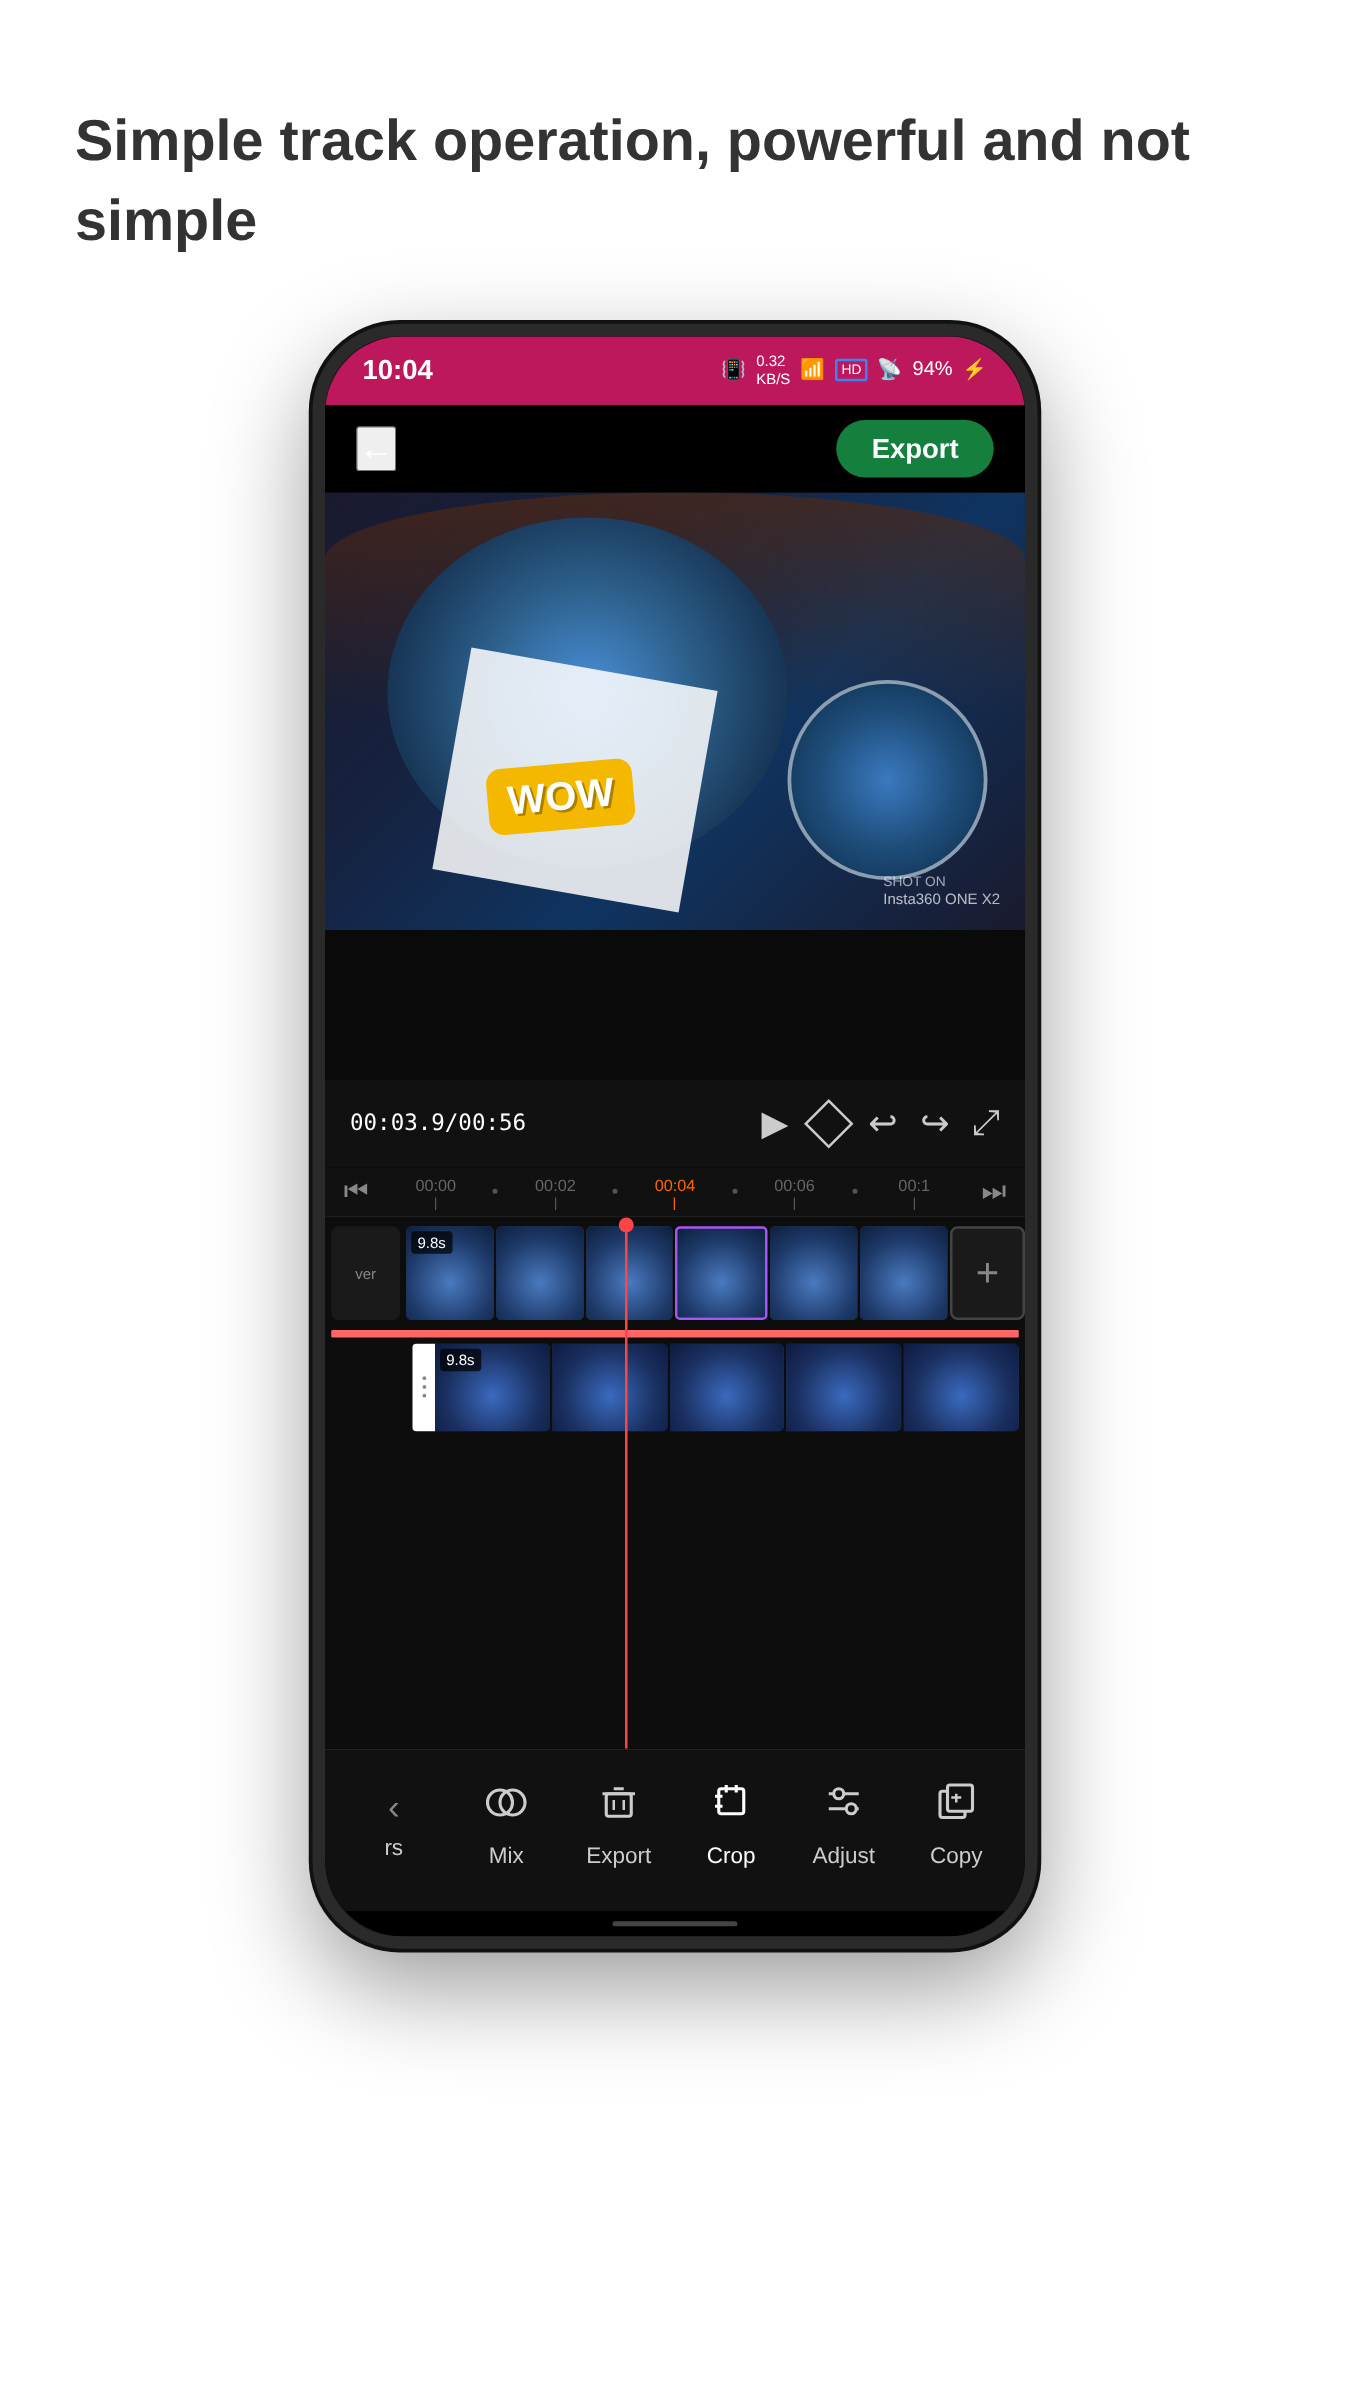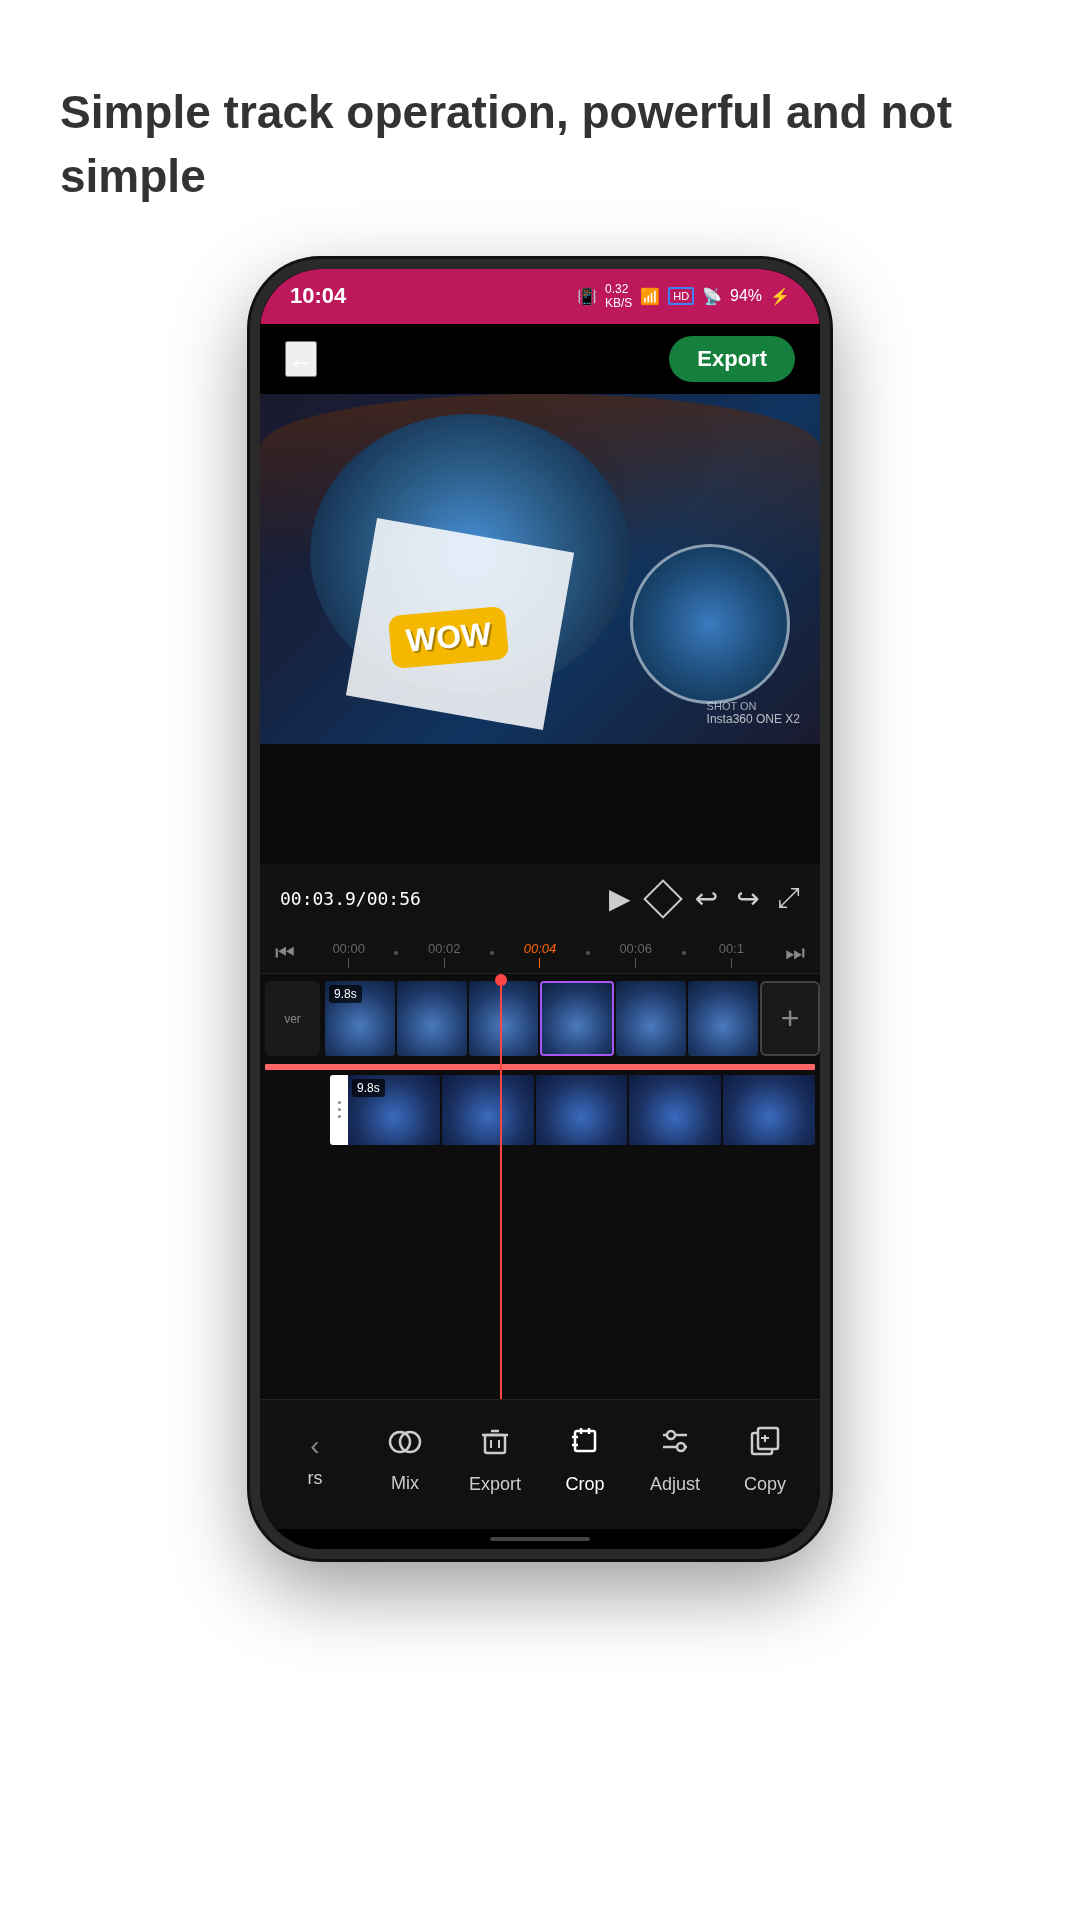--- a/index.html
+++ b/index.html
@@ -597,21 +597,21 @@
           <div class="ruler-mark">
             <span>00:00</span>
             <div class="ruler-mark-line"></div>
           </div>
           <div class="ruler-dot"></div>
           <div class="ruler-mark">
             <span>00:02</span>
             <div class="ruler-mark-line"></div>
           </div>
           <div class="ruler-dot"></div>
-          <div class="ruler-mark" style="color:#ff6600;font-style:italic;">
+          <div class="ruler-mark" style="color:#ff6600;">
             <span>00:04</span>
             <div class="ruler-mark-line" style="background:#ff6600;"></div>
           </div>
           <div class="ruler-dot"></div>
           <div class="ruler-mark">
             <span>00:06</span>
             <div class="ruler-mark-line"></div>
           </div>
           <div class="ruler-dot"></div>
           <div class="ruler-mark">

